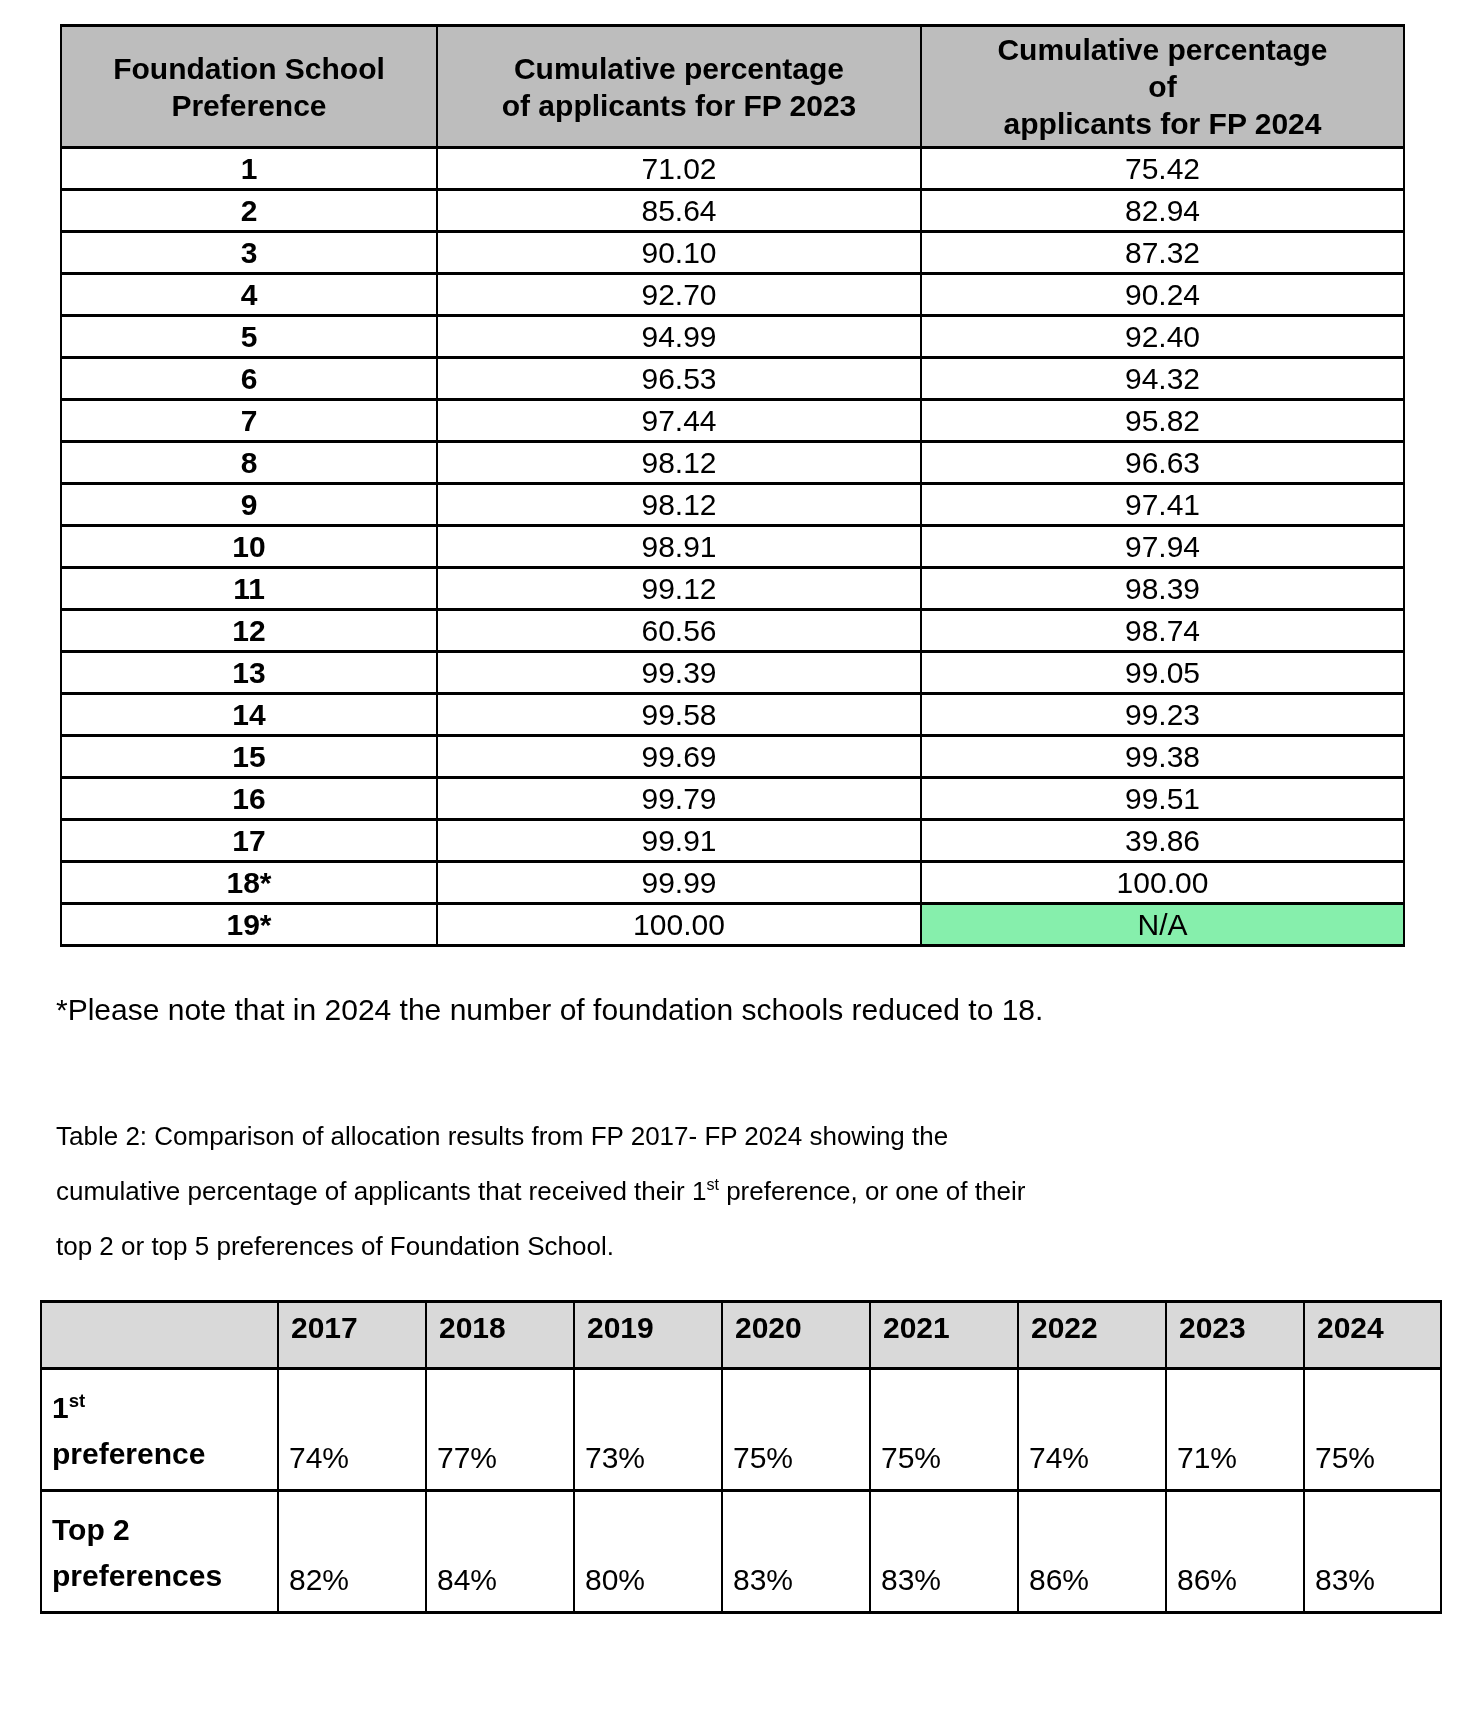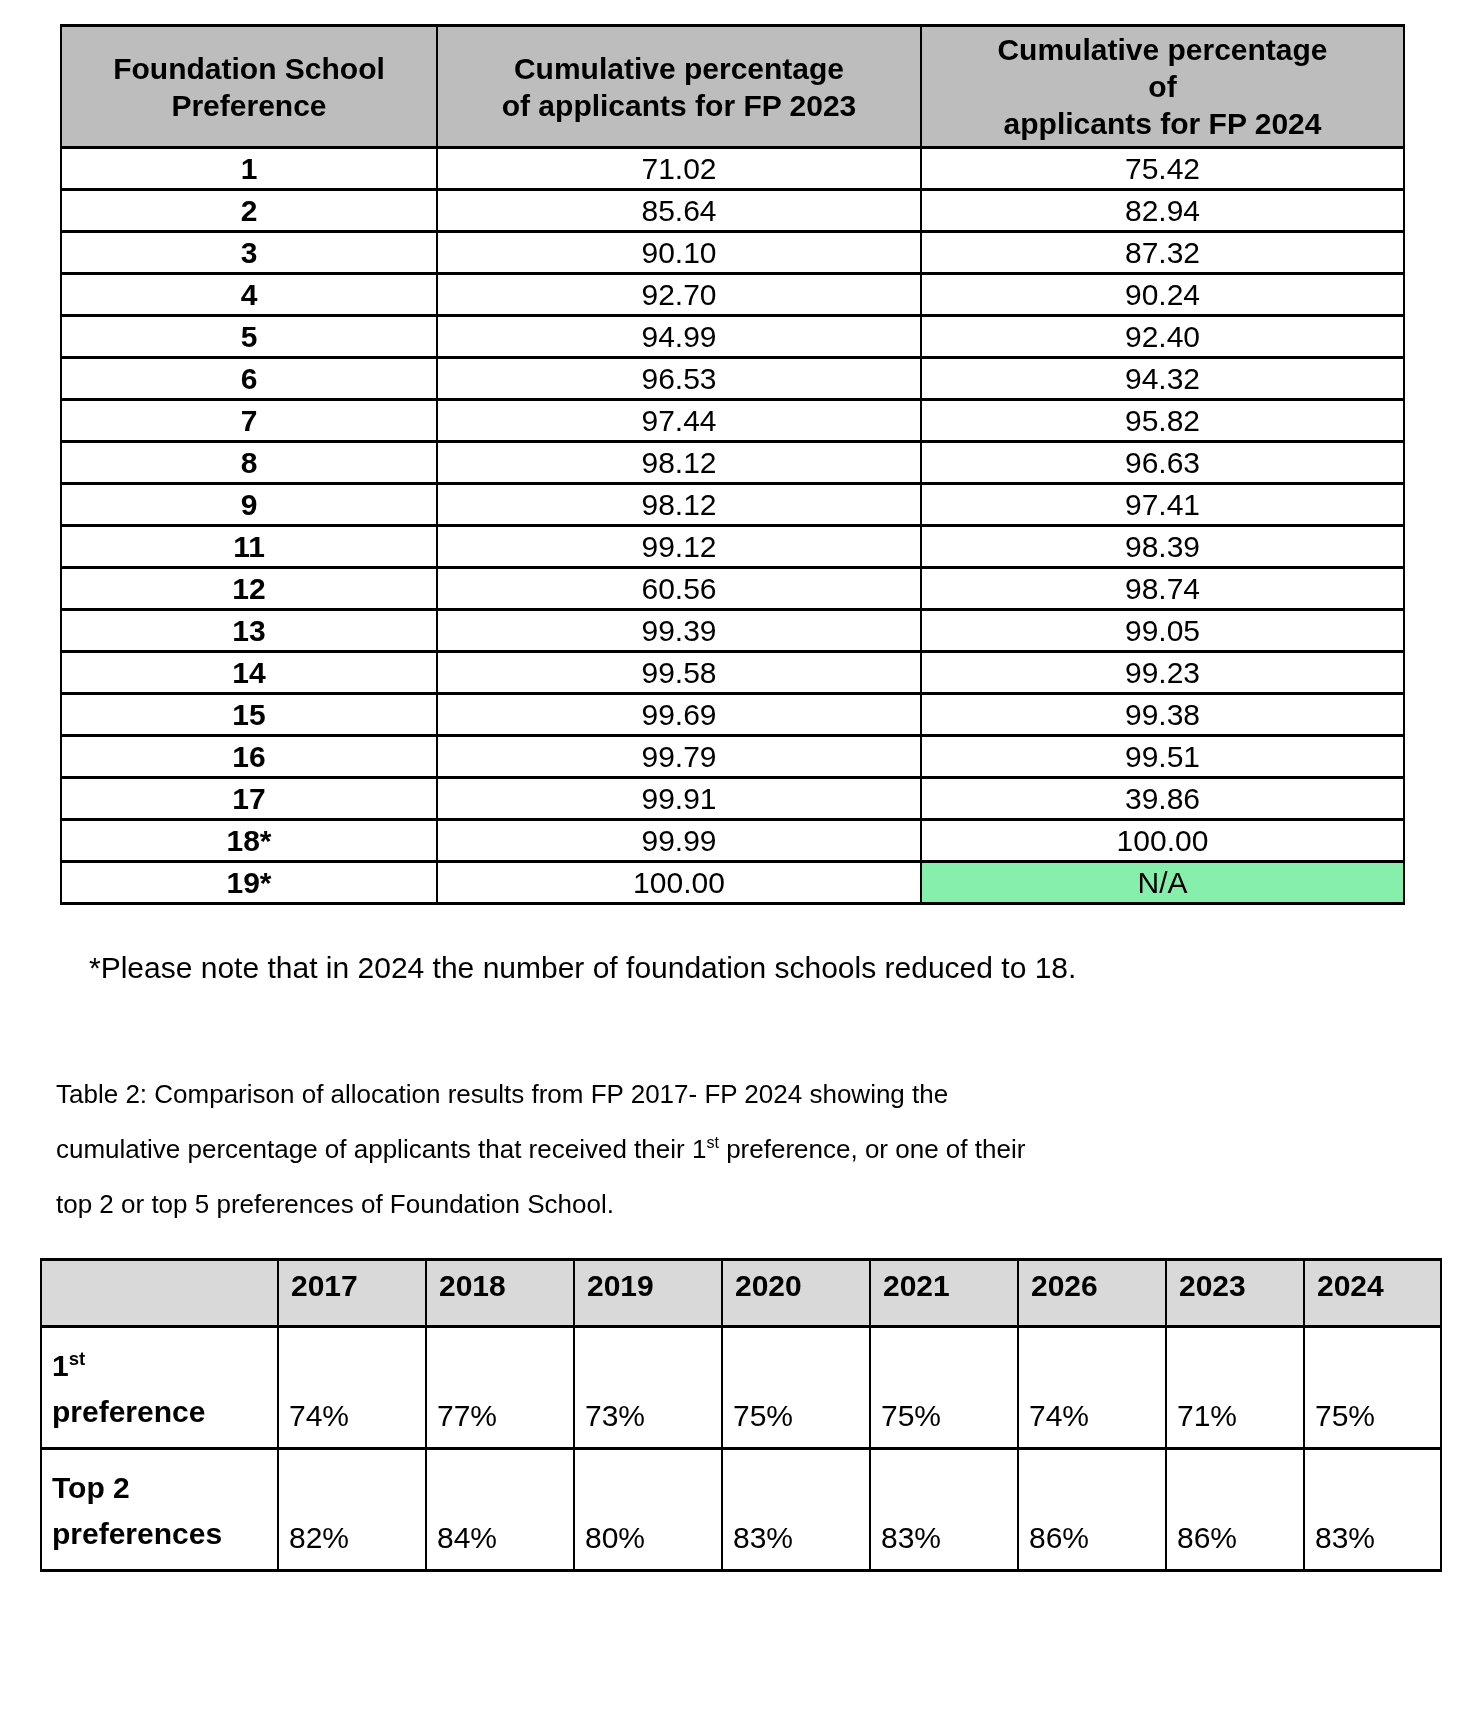--- a/index.html
+++ b/index.html
@@ -33,21 +33,21 @@
     height: 122px;
     line-height: 37px;
     vertical-align: middle;
   }
   table.t1 tbody td { height: 42px; font-weight: normal; }
   table.t1 tbody td.pref { font-weight: bold; }
   table.t1 tbody td.na { background: #86efac; }
 
   
   .footnote {
-    margin: 46px 0 0 89px;
+    margin: 46px 0 0 56px;
     font-size: 30px;
   }
   .caption {
     margin: 82px 0 0 56px;
     font-size: 26px;
     line-height: 55px;
     width: 1330px;
   }
   sup.sp {
     font-size: 62%;
@@ -155,20 +155,25 @@
       <td class="pref">8</td>
       <td>98.12</td>
       <td>96.63</td>
     </tr>
     <tr>
       <td class="pref">9</td>
       <td>98.12</td>
       <td>97.41</td>
     </tr>
     <tr>
+      <td class="pref">10</td>
+      <td>98.91</td>
+      <td>97.94</td>
+    </tr>
+    <tr>
       <td class="pref">11</td>
       <td>99.12</td>
       <td>98.39</td>
     </tr>
     <tr>
       <td class="pref">12</td>
       <td>60.56</td>
       <td>98.74</td>
     </tr>
     <tr>
@@ -230,21 +235,21 @@
       <col style="width:137px">
   </colgroup>
   <thead>
     <tr>
       <th></th>
       <th>2017</th>
       <th>2018</th>
       <th>2019</th>
       <th>2020</th>
       <th>2021</th>
-      <th>2026</th>
+      <th>2022</th>
       <th>2023</th>
       <th>2024</th>
     </tr>
   </thead>
   <tbody>
     <tr>
       <td class="lbl">
         <div><span>1</span><sup class="sp">st</sup></div>
         <div>preference</div>
       </td>

